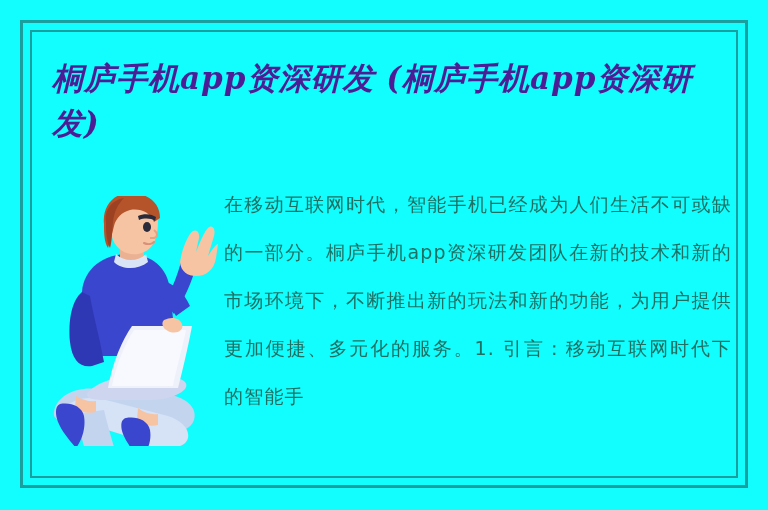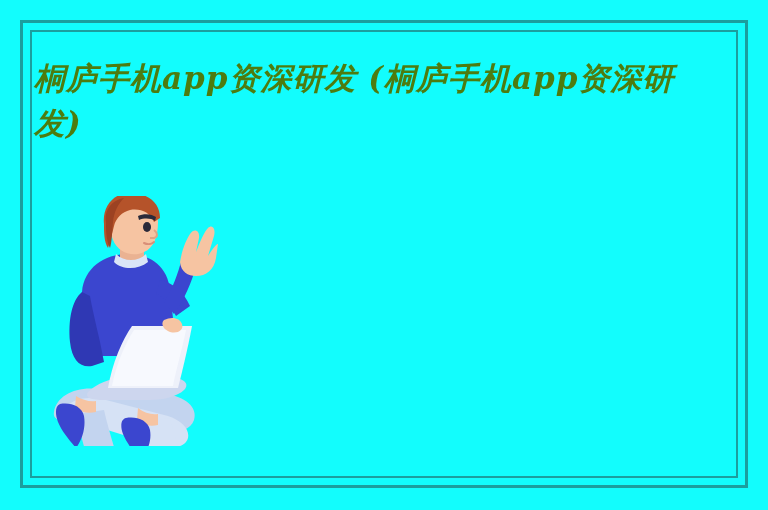--- a/index.html
+++ b/index.html
@@ -40,24 +40,24 @@
     width: 708px;
     height: 448px;
     border: 2px solid #1b9e9e;
     box-sizing: border-box;
     pointer-events: none;
   }
 
   
   .title {
     position: absolute;
-    left: 34px;
+    left: 52px;
     top: 56px;
     width: 668px;
-    color: #4d7c0f;
+    color: #4c1d95;
     font-family: "DejaVu Serif", serif;
     font-size: 31px;
     font-weight: bold;
     font-style: italic;
     line-height: 45px;
     letter-spacing: 1px;
     white-space: pre-wrap;
   }
 
   
@@ -143,14 +143,15 @@
 
       <path d="M42 196 C50 188 64 182 78 182 L126 182 C138 182 144 188 138 194 C132 200 118 204 104 204 L58 204 C46 204 38 202 42 196 Z" fill="#cdd6ee"></path>
 
       <path d="M62 192 C66 168 76 144 86 130 L146 130 C142 152 136 176 132 192 Z" fill="#eef1fa"></path>
       <path d="M66 190 C70 168 80 146 88 134 L140 134 C136 154 130 174 127 190 Z" fill="#f7f9fe"></path>
 
       <path d="M118 124 C126 120 134 122 136 128 C138 134 132 138 124 136 C118 134 114 128 118 124 Z" fill="#f6c4a2"></path>
     </svg>
   </div>
 
+  <div class="body-copy">在移动互联网时代，智能手机已经成为人们生活不可或缺的一部分。桐庐手机app资深研发团队在新的技术和新的市场环境下，不断推出新的玩法和新的功能，为用户提供更加便捷、多元化的服务。1. 引言：移动互联网时代下的智能手</div>
 
 </div>
 
 </body></html>

